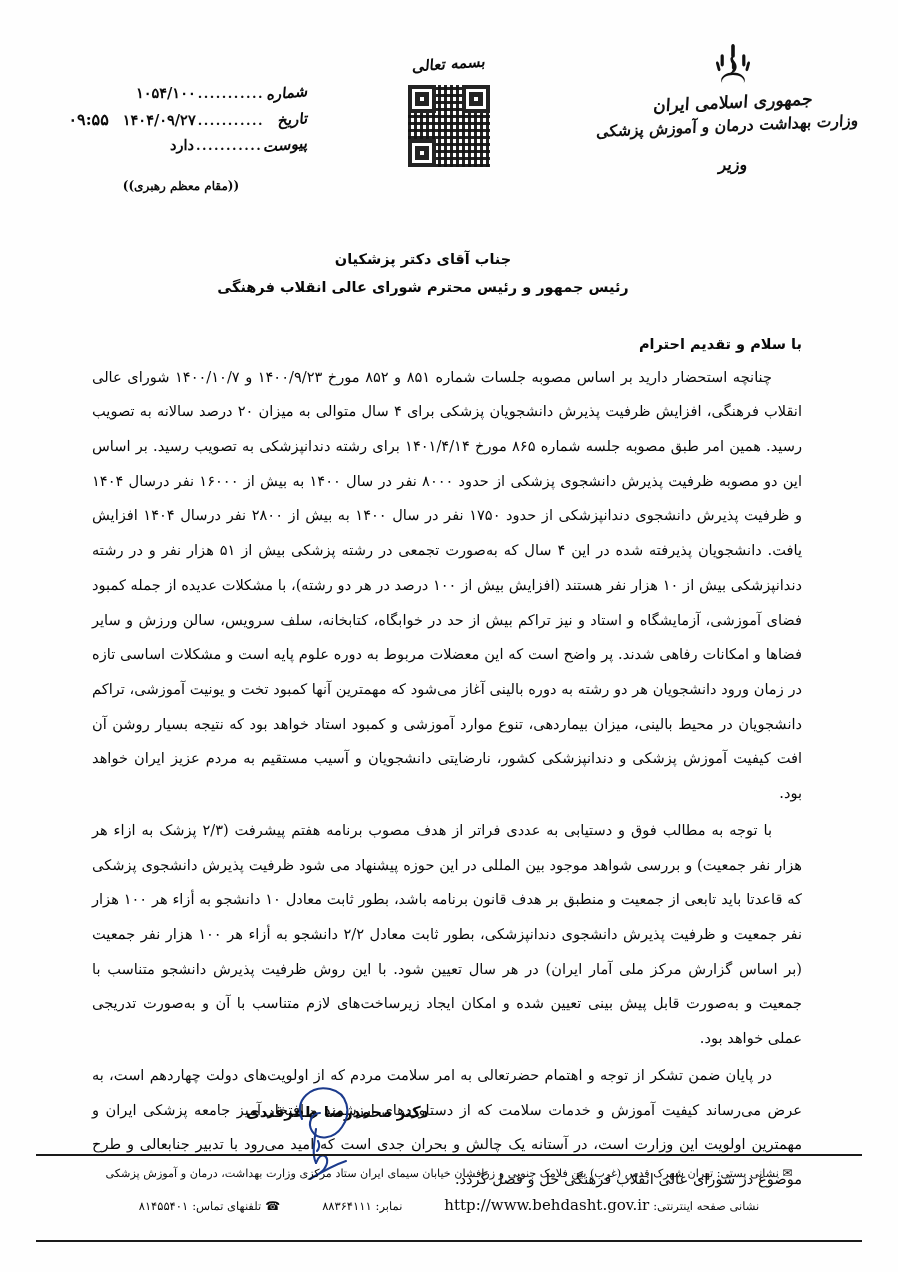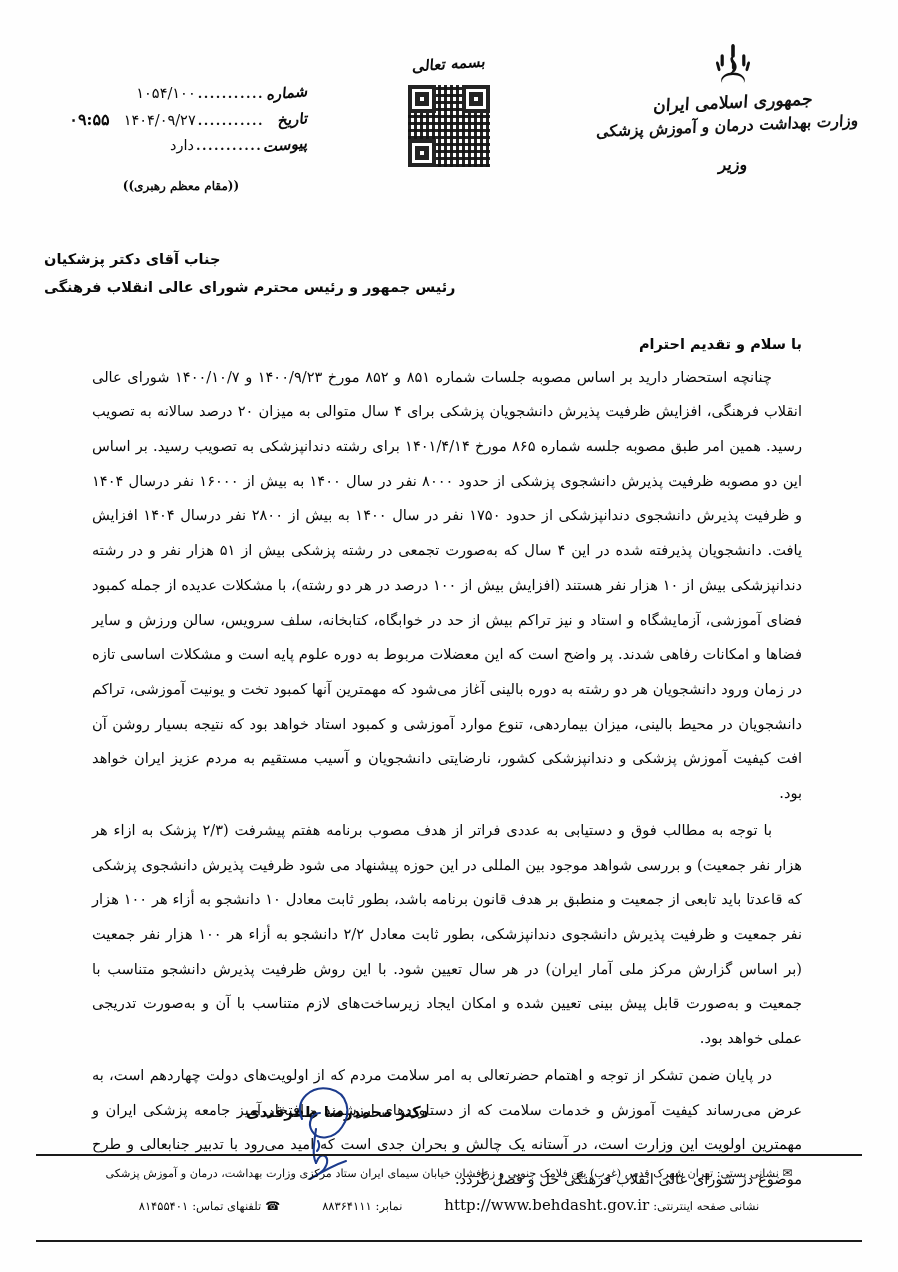--- a/index.html
+++ b/index.html
@@ -139,21 +139,21 @@
     text-align: right;
   }
   .meta-dots {
     letter-spacing: 1.5px;
     font-size: 13px;
     padding: 0 2px;
     color: #111;
   }
   .meta-value {
     font-size: 14.5px;
-    font-weight: 400;
+    font-weight: 700;
     letter-spacing: 0.3px;
   }
   .meta-time {
     font-size: 16px;
     font-weight: 700;
     margin-right: 14px;
   }
 
   .motto {
     position: absolute;
@@ -170,21 +170,21 @@
 
   
   .content {
     position: absolute;
     top: 245px;
     right: 44px;
     left: 44px;
   }
 
   .addressee {
-    text-align: left;
+    text-align: center;
     padding-right: 52px;
     font-family: "DejaVu Sans", "Liberation Sans", sans-serif;
     font-weight: 700;
     font-size: 14.5px;
     line-height: 1.95;
   }
   .greeting {
     margin-top: 34px;
     text-align: right;
     padding-right: 52px;

